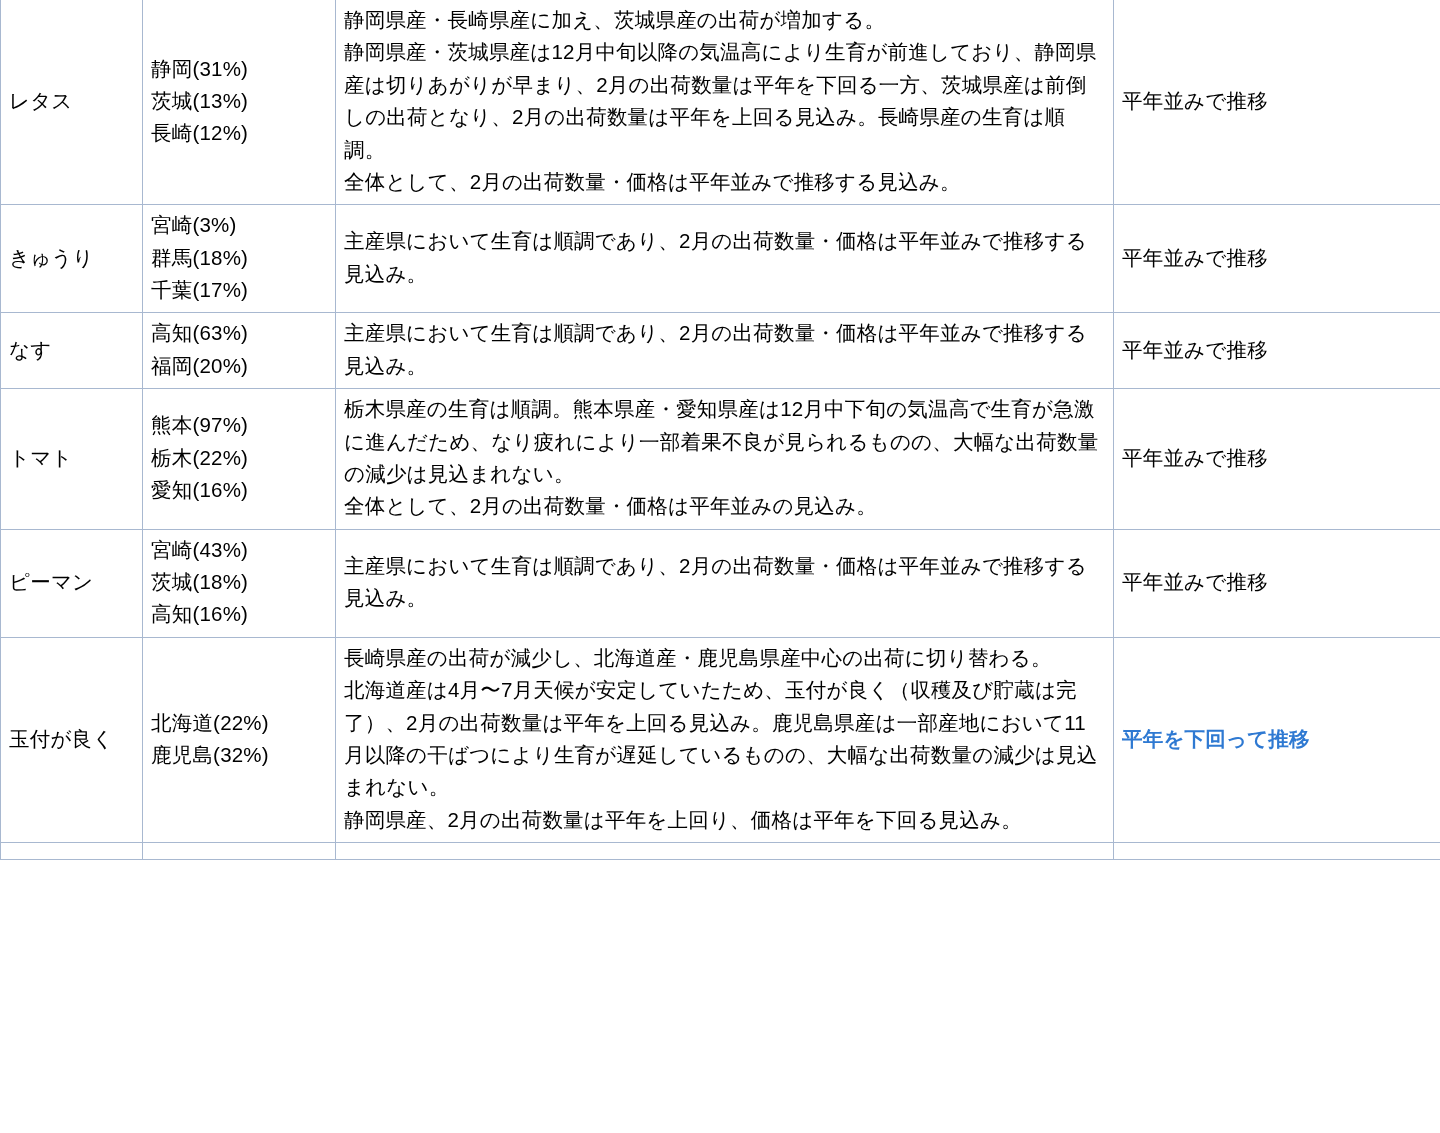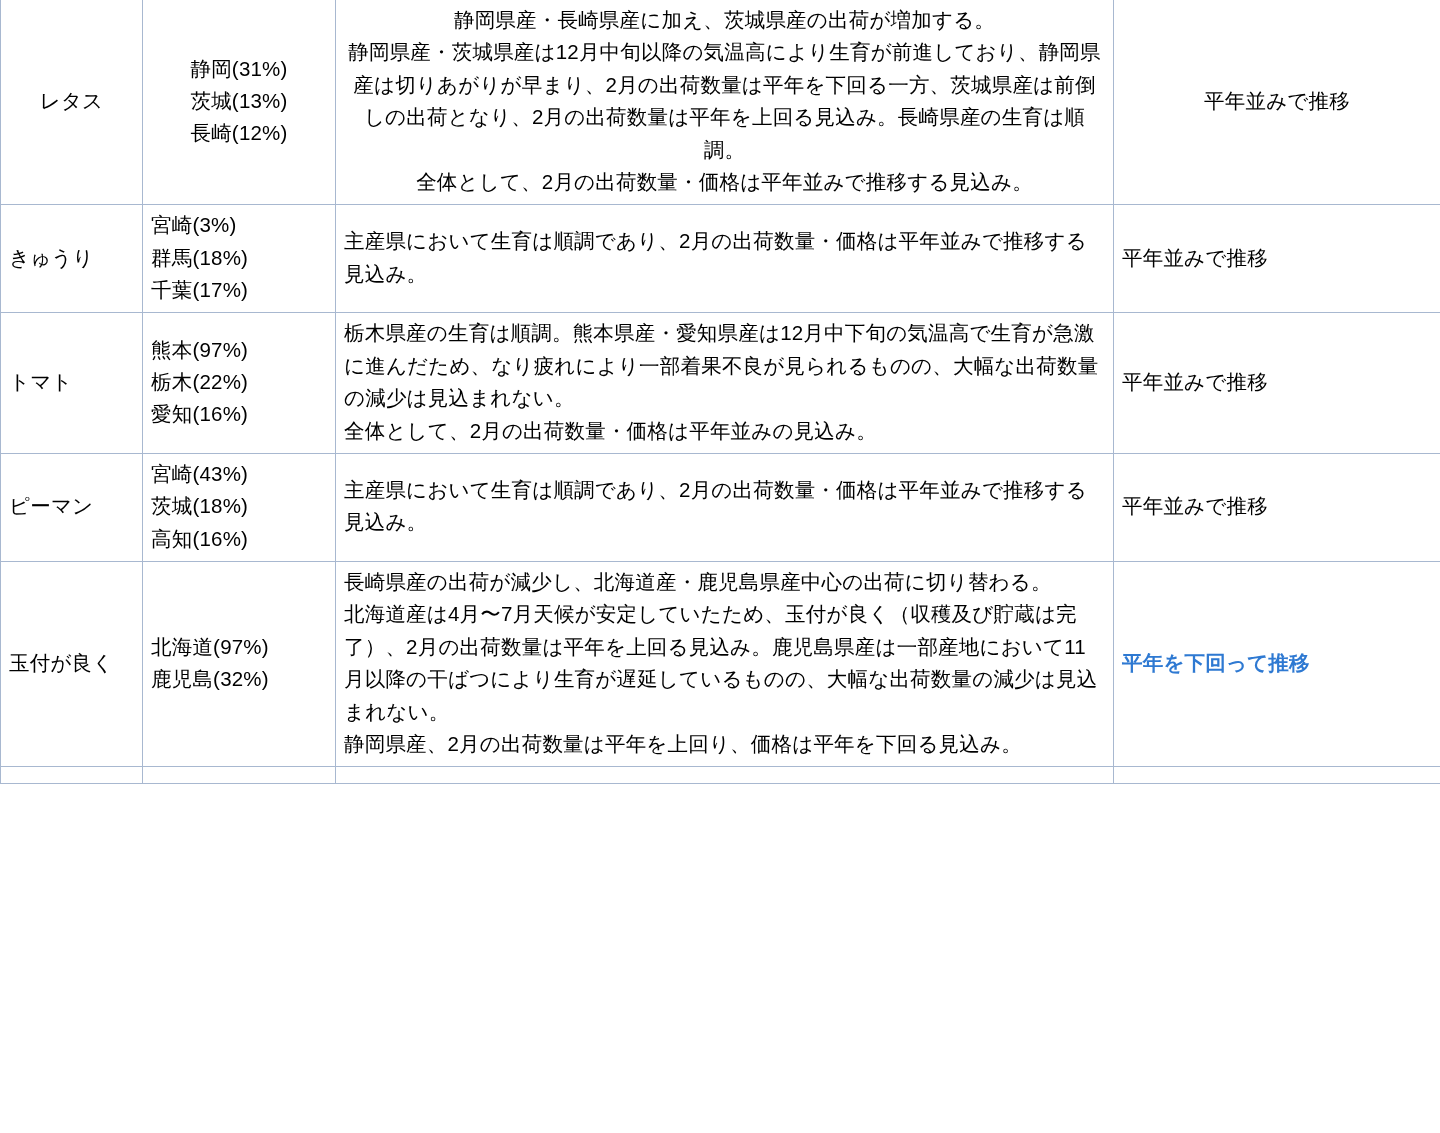--- a/index.html
+++ b/index.html
@@ -56,21 +56,21 @@
     font-size: 20.5px;
   }
   .trend-below {
     color: #2e79d2;
     font-weight: bold;
   }
   .desc-line {
     display: block;
   }
   
-  tr.row-top td { border-top: none; text-align: center; }
+  tr.row-top td { border-top: none; }
   .last-partial td {
     height: 6px;
     padding: 0;
     border-bottom: none;
   }
 </style>
 </head>
 <body>
 
 <div class="sheet">
@@ -108,20 +108,33 @@
           <span class="desc-line">千葉(17%)</span>
         </td>
         <td class="desc">
           <span class="desc-line">主産県において生育は順調であり、2月の出荷数量・価格は平年並みで推移する見込み。</span>
         </td>
         <td class="trend">
           <span>平年並みで推移</span>
         </td>
       </tr>
 
+      <tr>
+        <td class="item">なす</td>
+        <td class="pref">
+          <span class="desc-line">高知(63%)</span>
+          <span class="desc-line">福岡(20%)</span>
+        </td>
+        <td class="desc">
+          <span class="desc-line">主産県において生育は順調であり、2月の出荷数量・価格は平年並みで推移する見込み。</span>
+        </td>
+        <td class="trend">
+          <span>平年並みで推移</span>
+        </td>
+      </tr>
 
       <tr>
         <td class="item">トマト</td>
         <td class="pref">
           <span class="desc-line">熊本(97%)</span>
           <span class="desc-line">栃木(22%)</span>
           <span class="desc-line">愛知(16%)</span>
         </td>
         <td class="desc">
           <span class="desc-line">栃木県産の生育は順調。熊本県産・愛知県産は12月中下旬の気温高で生育が急激に進んだため、なり疲れにより一部着果不良が見られるものの、大幅な出荷数量の減少は見込まれない。</span>
@@ -143,21 +156,21 @@
           <span class="desc-line">主産県において生育は順調であり、2月の出荷数量・価格は平年並みで推移する見込み。</span>
         </td>
         <td class="trend">
           <span>平年並みで推移</span>
         </td>
       </tr>
 
       <tr>
         <td class="item">玉付が良く</td>
         <td class="pref">
-          <span class="desc-line">北海道(97%)</span>
+          <span class="desc-line">北海道(22%)</span>
           <span class="desc-line">鹿児島(32%)</span>
         </td>
         <td class="desc">
           <span class="desc-line">長崎県産の出荷が減少し、北海道産・鹿児島県産中心の出荷に切り替わる。</span>
           <span class="desc-line">北海道産は4月〜7月天候が安定していたため、玉付が良く（収穫及び貯蔵は完了）、2月の出荷数量は平年を上回る見込み。鹿児島県産は一部産地において11月以降の干ばつにより生育が遅延しているものの、大幅な出荷数量の減少は見込まれない。</span>
           <span class="desc-line">静岡県産、2月の出荷数量は平年を上回り、価格は平年を下回る見込み。</span>
         </td>
         <td class="trend">
           <span class="trend-below">平年を下回って推移</span>
         </td>

